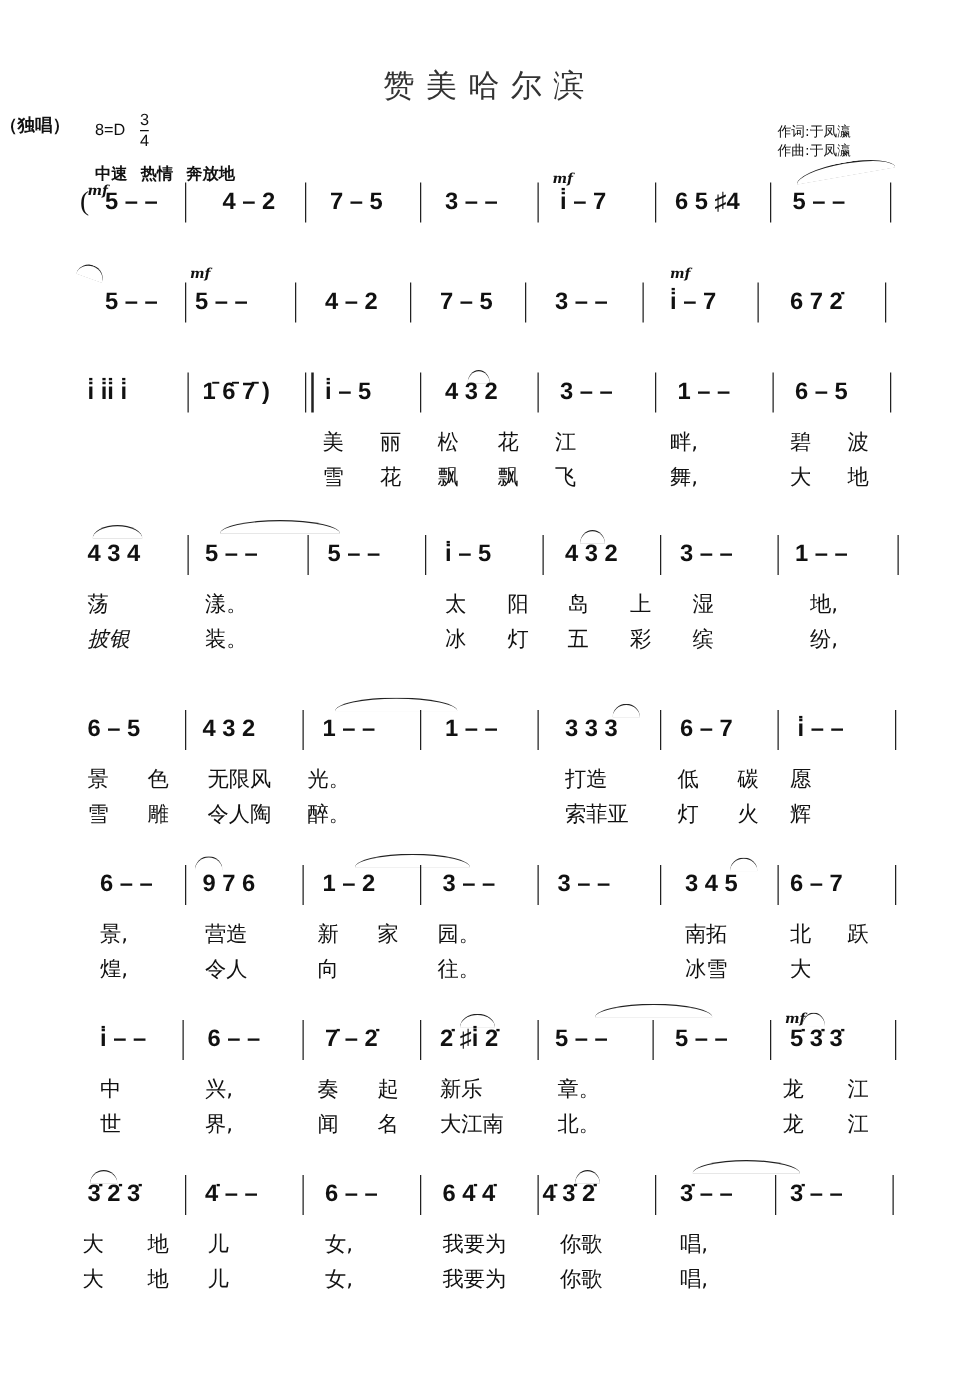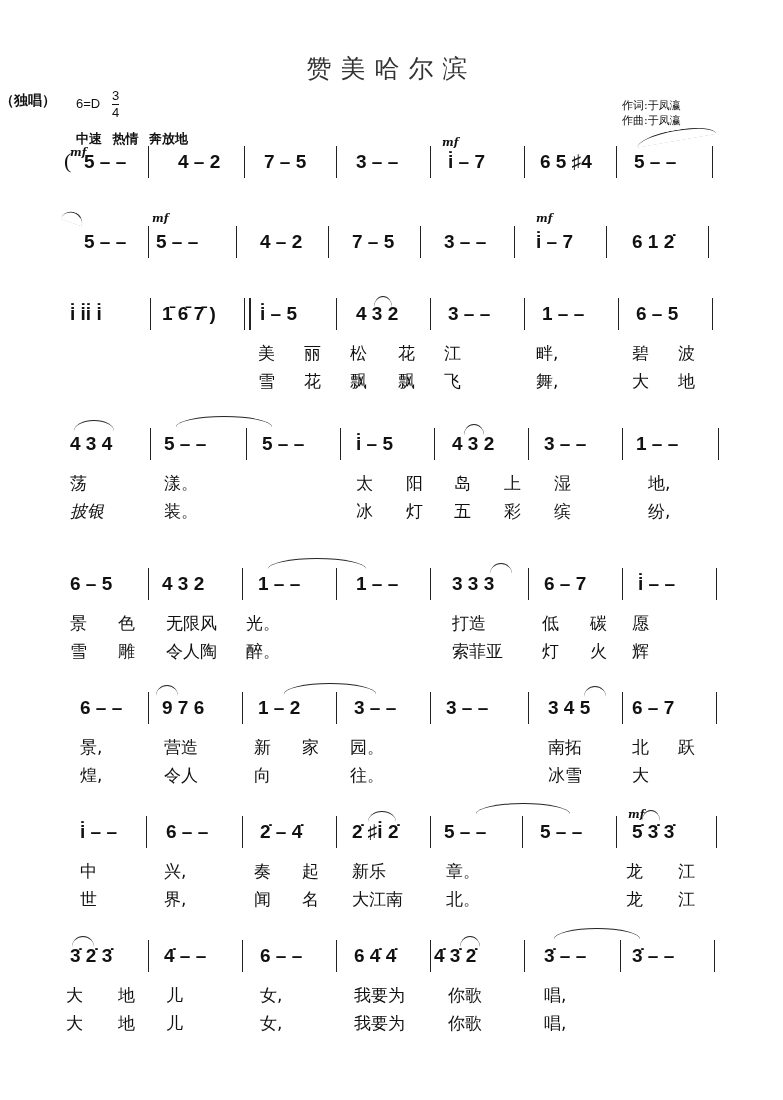--- a/index.html
+++ b/index.html
@@ -25,21 +25,21 @@
   .lyr { position: absolute; font-size: 17px; white-space: nowrap; letter-spacing: 0px; }
   .slur { position: absolute; border-top: 1.3px solid #222; border-radius: 50% 50% 0 0 / 100% 100% 0 0; height: 10px; }
   .dyn { position: absolute; font-family: "DejaVu Serif", serif; font-style: italic; font-weight: bold; font-size: 11px; }
   .paren { position: absolute; font-size: 22px; font-family: "Liberation Serif", serif; }
 </style>
 </head>
 <body>
 
 <div class="title">赞美哈尔滨</div>
 <div class="subtitle">（独唱）</div>
-<div class="key">6=D</div>
+<div class="key">8=D</div>
 <div class="timesig">
   <span>3</span>
   <span class="frac">4</span>
 </div>
 <div class="credits">
   <div>作词:于凤瀛</div>
   <div>作曲:于凤瀛</div>
 </div>
 <div class="tempo">中速 热情 奔放地</div>
 
@@ -63,21 +63,21 @@
       </div>
     </div>
     <div class="row" style="top: 226px;">
       <div class="notes">
         <span class="note" style="left: 18px;">5 – –</span>
         <span class="note" style="left: 90px;">5 – –</span>
         <span class="note" style="left: 194px;">4 – 2</span>
         <span class="note" style="left: 286px;">7 – 5</span>
         <span class="note" style="left: 378px;">3 – –</span>
         <span class="note" style="left: 470px;">i̇ – 7</span>
-        <span class="note" style="left: 566px;">6 1 2̇</span>
+        <span class="note" style="left: 566px;">6 7 2̇</span>
         <span class="bar" style="left: 82px;"></span>
         <span class="bar" style="left: 170px;"></span>
         <span class="bar" style="left: 262px;"></span>
         <span class="bar" style="left: 354px;"></span>
         <span class="bar" style="left: 448px;"></span>
         <span class="bar" style="left: 540px;"></span>
         <span class="bar" style="left: 642px;"></span>
       </div>
     </div>
     <div class="row" style="top: 298px;">
@@ -211,21 +211,21 @@
       <span class="lyr" style="left: 98px; top: 72px;">令人</span>
       <span class="lyr" style="left: 188px; top: 72px;">向</span>
       <span class="lyr" style="left: 284px; top: 72px;">往。</span>
       <span class="lyr" style="left: 482px; top: 72px;">冰雪</span>
       <span class="lyr" style="left: 566px; top: 72px;">大</span>
     </div>
     <div class="row" style="top: 816px;">
       <div class="notes">
         <span class="note" style="left: 14px;">i̇ – –</span>
         <span class="note" style="left: 100px;">6 – –</span>
-        <span class="note" style="left: 194px;">2̇ – 4̇</span>
+        <span class="note" style="left: 194px;">7̇ – 2̇</span>
         <span class="note" style="left: 286px;">2̇ ♯i̇ 2̇</span>
         <span class="note" style="left: 378px;">5 – –</span>
         <span class="note" style="left: 474px;">5 – –</span>
         <span class="note" style="left: 566px;">5̇ 3̇ 3̇</span>
         <span class="bar" style="left: 80px;"></span>
         <span class="bar" style="left: 176px;"></span>
         <span class="bar" style="left: 270px;"></span>
         <span class="bar" style="left: 364px;"></span>
         <span class="bar" style="left: 456px;"></span>
         <span class="bar" style="left: 550px;"></span>

